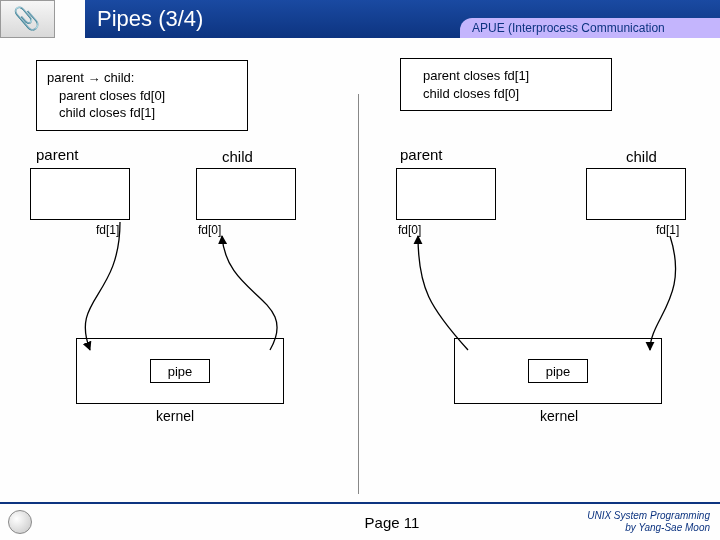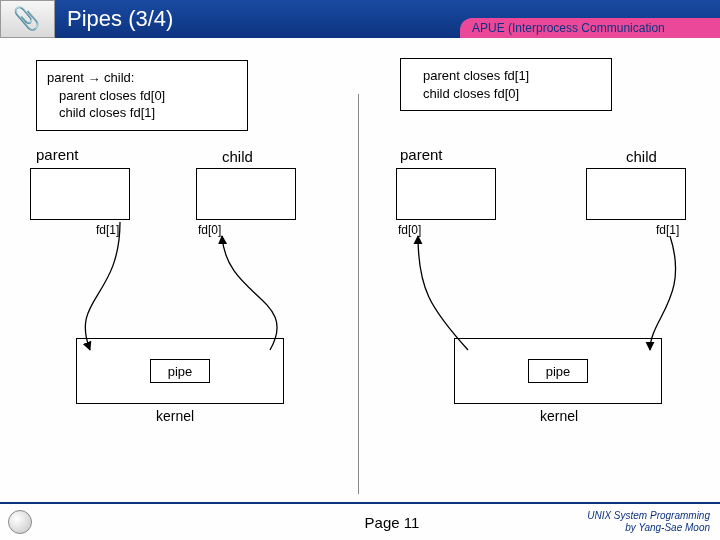--- a/index.html
+++ b/index.html
@@ -32,38 +32,39 @@
   .title-bar {
     flex: 1;
     background: linear-gradient(#1a4aa2, #0d3480);
     color: #fff;
     font-size: 22px;
     font-family: "Gill Sans MT", "Trebuchet MS", sans-serif;
     display: flex;
     align-items: center;
     padding-left: 12px;
     position: relative;
+    margin-left: 30px;
   }
   .title-bar::after {
     content: "";
     position: absolute;
     right: 0;
     top: 50%;
     width: 260px;
     height: 50%;
     background: #fff;
     border-top-left-radius: 20px;
   }
   .subtitle-chip {
     position: absolute;
     right: 0;
     top: 18px;
     height: 20px;
     width: 260px;
-    background: #ec4899;
+    background: #c4b5fd;
     color: #0d3480;
     font-size: 12px;
     display: flex;
     align-items: center;
     padding-left: 12px;
     border-top-left-radius: 12px;
     font-family: "Gill Sans MT", "Trebuchet MS", sans-serif;
     z-index: 2;
   }
 

